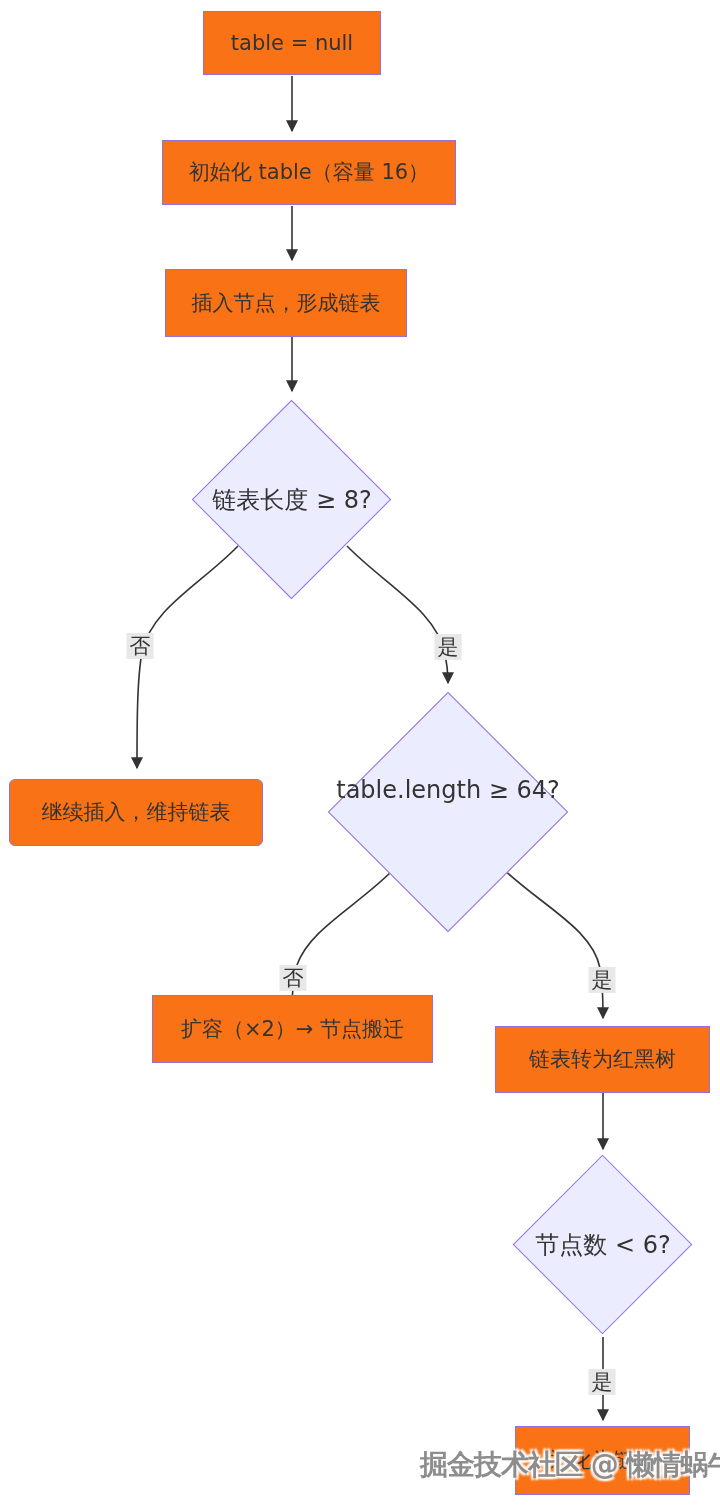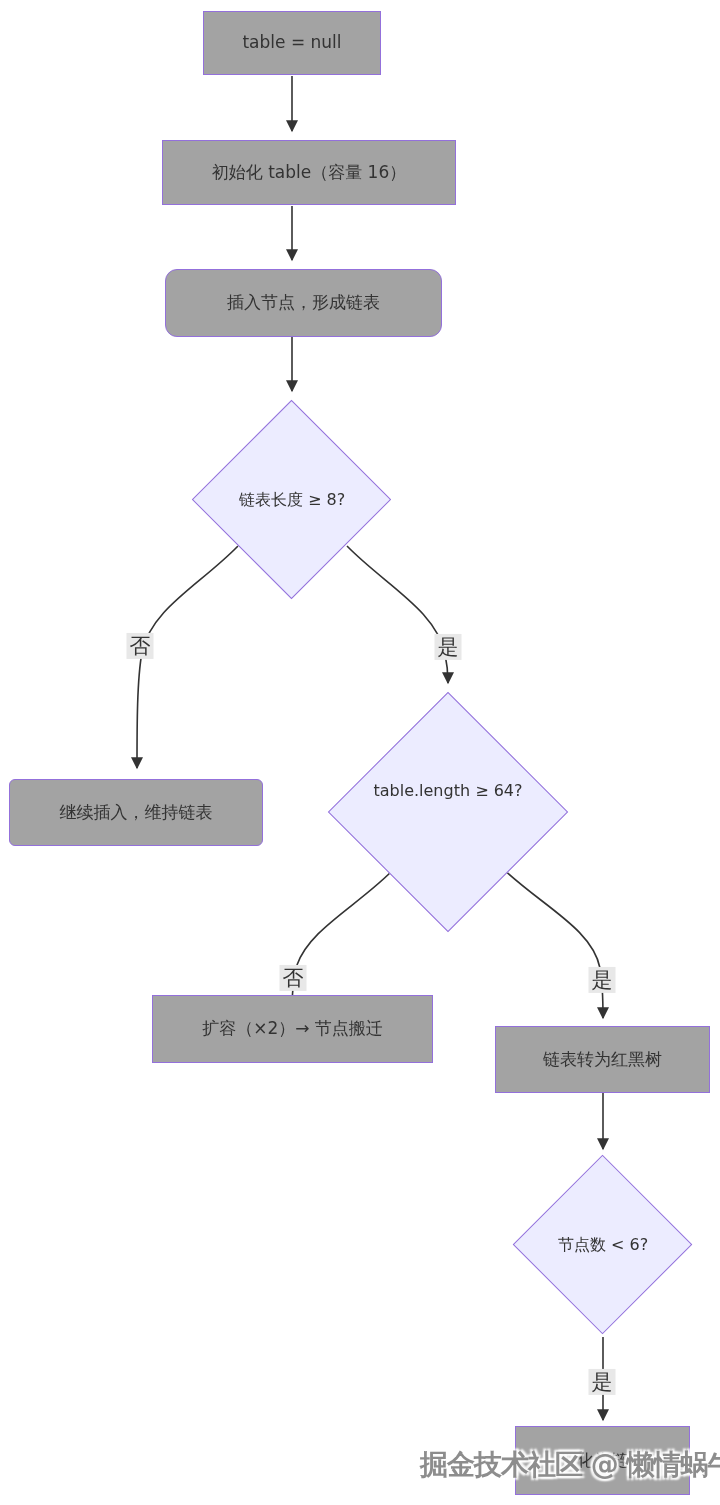--- a/index.html
+++ b/index.html
@@ -10,45 +10,45 @@
     background: #ffffff;
     overflow: hidden;
     font-family: "DejaVu Sans", "Liberation Sans", sans-serif;
     color: #333333;
   }
   .edges { position: absolute; left: 0; top: 0; width: 720px; height: 1505px; }
 
   .node {
     position: absolute;
     box-sizing: border-box;
-    background: #a3a3a3;
+    background: #f97316;
     border: 1px solid #9370db;
     display: flex;
     align-items: center;
     justify-content: center;
     text-align: center;
-    font-size: 17px;
+    font-size: 21px;
     line-height: 1.25;
     color: #333333;
     white-space: nowrap;
   }
 
   .diamond-box {
     position: absolute;
     box-sizing: border-box;
     background: #ececff;
     border: 1px solid #9370db;
     transform: rotate(45deg);
   }
   .diamond-label {
     position: absolute;
     display: flex;
     align-items: center;
     justify-content: center;
-    font-size: 16px;
+    font-size: 24px;
     color: #333333;
     white-space: nowrap;
     text-align: center;
   }
 
   .edge-label {
     position: absolute;
     transform: translate(-50%, -50%);
     background: #e8e8e8;
     color: #333333;
@@ -95,21 +95,21 @@
       <path d="M500,866 C540,905 592,928 600,968 C603,985 603,1002 603,1018" marker-end="url(#arrow)"></path>
       <path d="M603,1093 L603,1149" marker-end="url(#arrow)"></path>
       <path d="M603,1337 L603,1420" marker-end="url(#arrow)"></path>
     </g>
   </svg>
 
   <div class="node" style="left:203px; top:11px; width:178px; height:64px;">table = null</div>
 
   <div class="node" style="left:162px; top:140px; width:294px; height:65px;">初始化 table（容量 16）</div>
 
-  <div class="node" style="left:165px; top:269px; width:277px; height:68px;border-radius:12px;">插入节点，形成链表</div>
+  <div class="node" style="left:165px; top:269px; width:242px; height:68px;">插入节点，形成链表</div>
 
   <div class="node" style="left:9px; top:779px; width:254px; height:67px;border-radius:6px;">继续插入，维持链表</div>
 
   <div class="node" style="left:152px; top:995px; width:281px; height:68px;">扩容（×2）→ 节点搬迁</div>
 
   <div class="node" style="left:515px; top:1426px; width:175px; height:69px;">退化为链表</div>
 
   <div class="node" style="left:495px; top:1026px; width:215px; height:67px;">链表转为红黑树</div>
 
   <div class="diamond-box" style="left:221px; top:429px; width:141px; height:141px;"></div>

